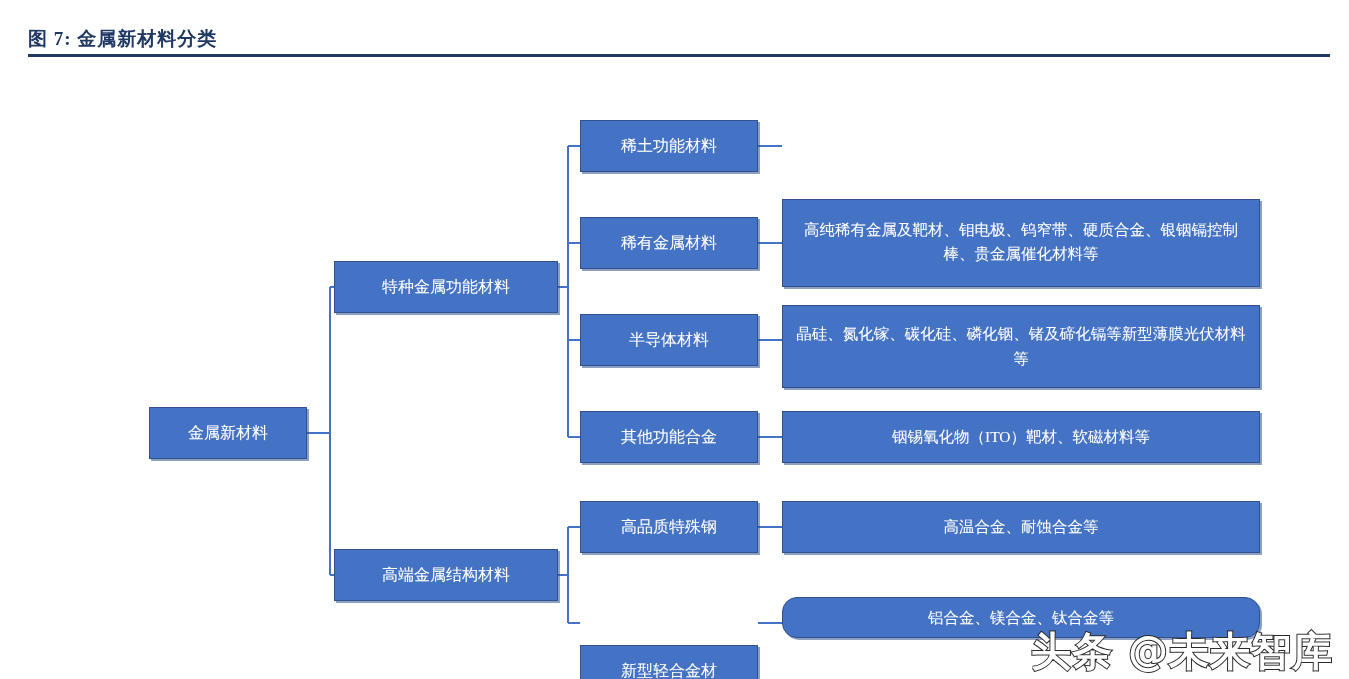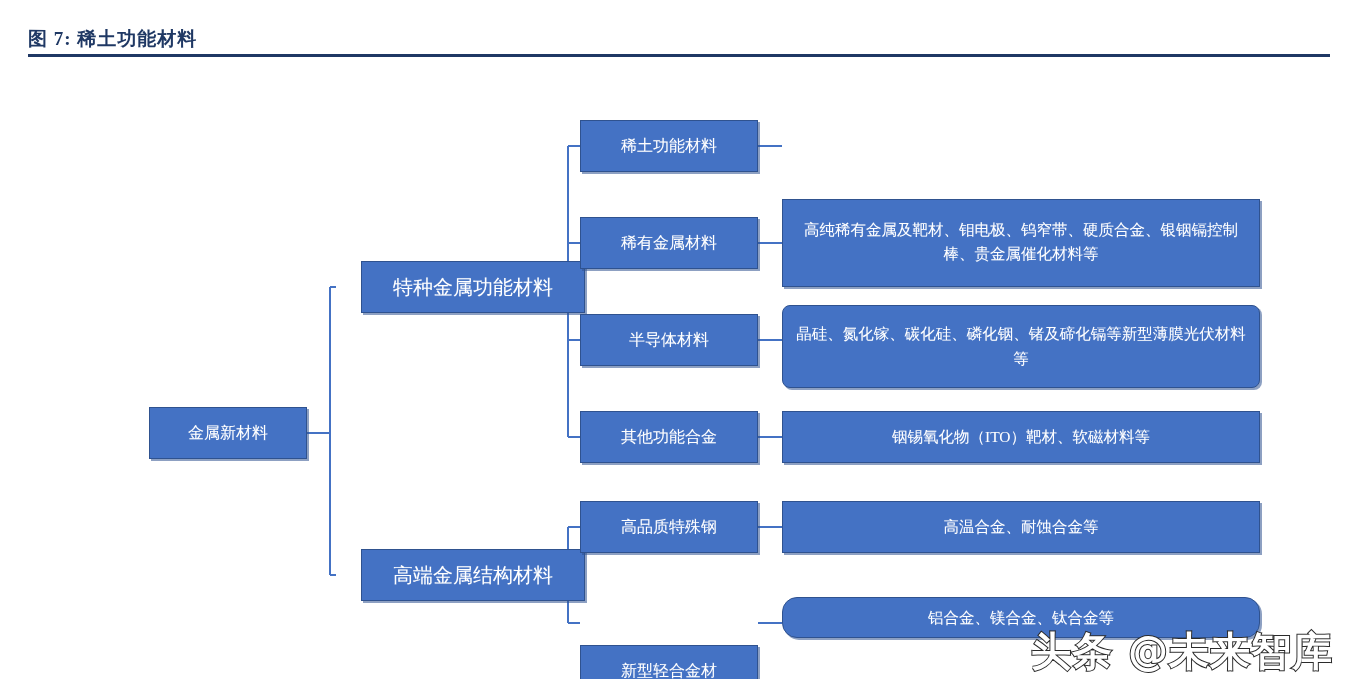--- a/index.html
+++ b/index.html
@@ -44,42 +44,42 @@
     display:flex;align-items:center;justify-content:center;
     text-align:center;
     color:#FFFFFF;
     font-family:"Liberation Serif","DejaVu Serif",serif;
     font-size:16px;
     line-height:1.55;
     padding:17px 8px;
     text-shadow:0 0 1px rgba(255,255,255,0.25);
   }
   .node.lvl1{font-size:16px;}
-  .node.lvl2{font-size:20px;margin-left:27px;}
+  .node.lvl2{font-size:16px;}
   .node.lvl3{font-size:16px;}
   .node.detail{font-size:15.5px;}
 
   
   #watermark{
     position:absolute;right:16px;bottom:8px;
     font-family:"DejaVu Sans","Liberation Sans",sans-serif;
     font-size:40px;font-weight:bold;
     color:#ffffff;
     -webkit-text-stroke:2px #2b2b2b;
     paint-order:stroke fill;
     white-space:nowrap;
     letter-spacing:1px;
     line-height:1;
   }
 </style>
 </head>
 <body>
 
 <div id="figure-header">
-  <div id="figure-title">图 7: 稀土功能材料</div>
+  <div id="figure-title">图 7: 金属新材料分类</div>
   <div id="header-rule"></div>
 </div>
 
 <div id="diagram">
 
   <svg id="connectors" viewBox="0 0 1349 679" width="1349" height="679">
     <g stroke="#4472C4" stroke-width="2" fill="none" shape-rendering="crispEdges">
 
       <path d="M307,433 H330"></path>
 
@@ -140,21 +140,21 @@
   <div class="node lvl3" style="left:580px;top:501px;width:178px;height:52px;">
     <span>高品质特殊钢</span>
   </div>
   <div class="node lvl3" style="left:580px;top:597px;width:178px;height:52px;margin-top:48px;">
     <span>新型轻合金材</span>
   </div>
 
   <div class="node detail" style="left:782px;top:199px;width:478px;height:88px;font-family:Liberation Mono, monospace;">
     <span>高纯稀有金属及靶材、钼电极、钨窄带、硬质合金、银铟镉控制棒、贵金属催化材料等</span>
   </div>
-  <div class="node detail" style="left:782px;top:305px;width:478px;height:83px;border-radius:8px;">
+  <div class="node detail" style="left:782px;top:305px;width:478px;height:83px;">
     <span>晶硅、氮化镓、碳化硅、磷化铟、锗及碲化镉等新型薄膜光伏材料等</span>
   </div>
   <div class="node detail" style="left:782px;top:411px;width:478px;height:52px;">
     <span>铟锡氧化物（ITO）靶材、软磁材料等</span>
   </div>
   <div class="node detail" style="left:782px;top:501px;width:478px;height:52px;">
     <span>高温合金、耐蚀合金等</span>
   </div>
   <div class="node detail" style="left:782px;top:597px;width:478px;height:41px;border-radius:15px;">
     <span>铝合金、镁合金、钛合金等</span>

